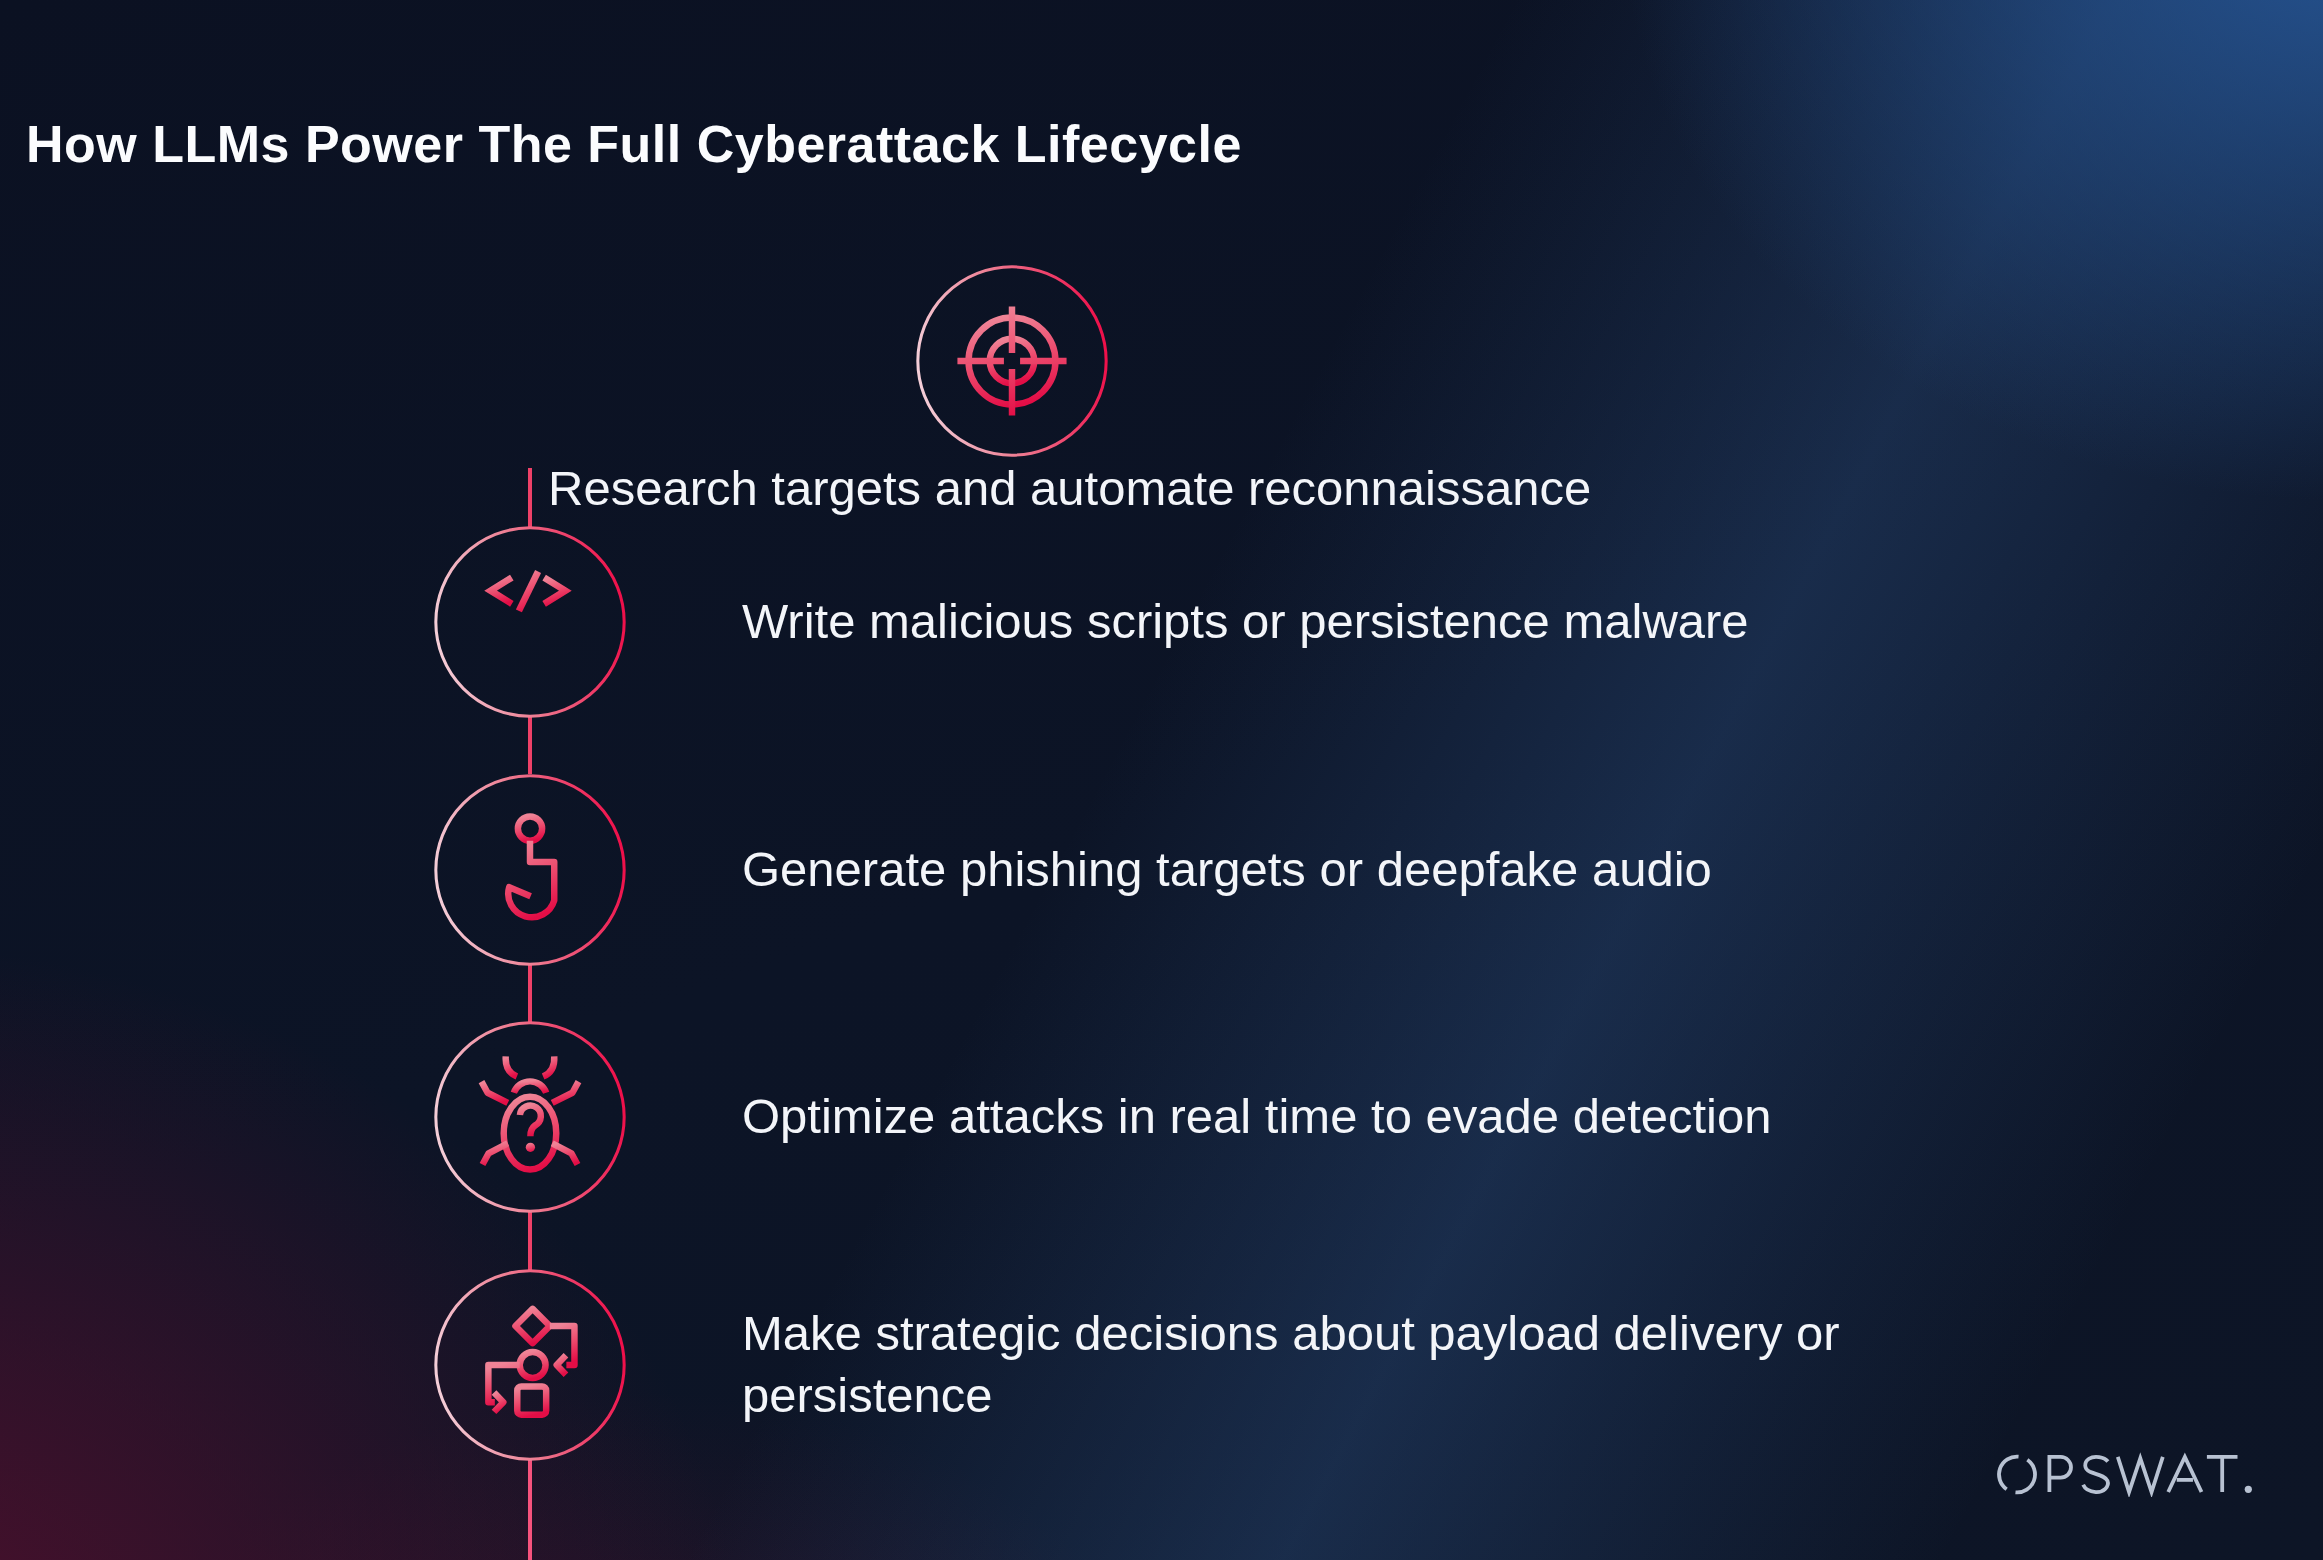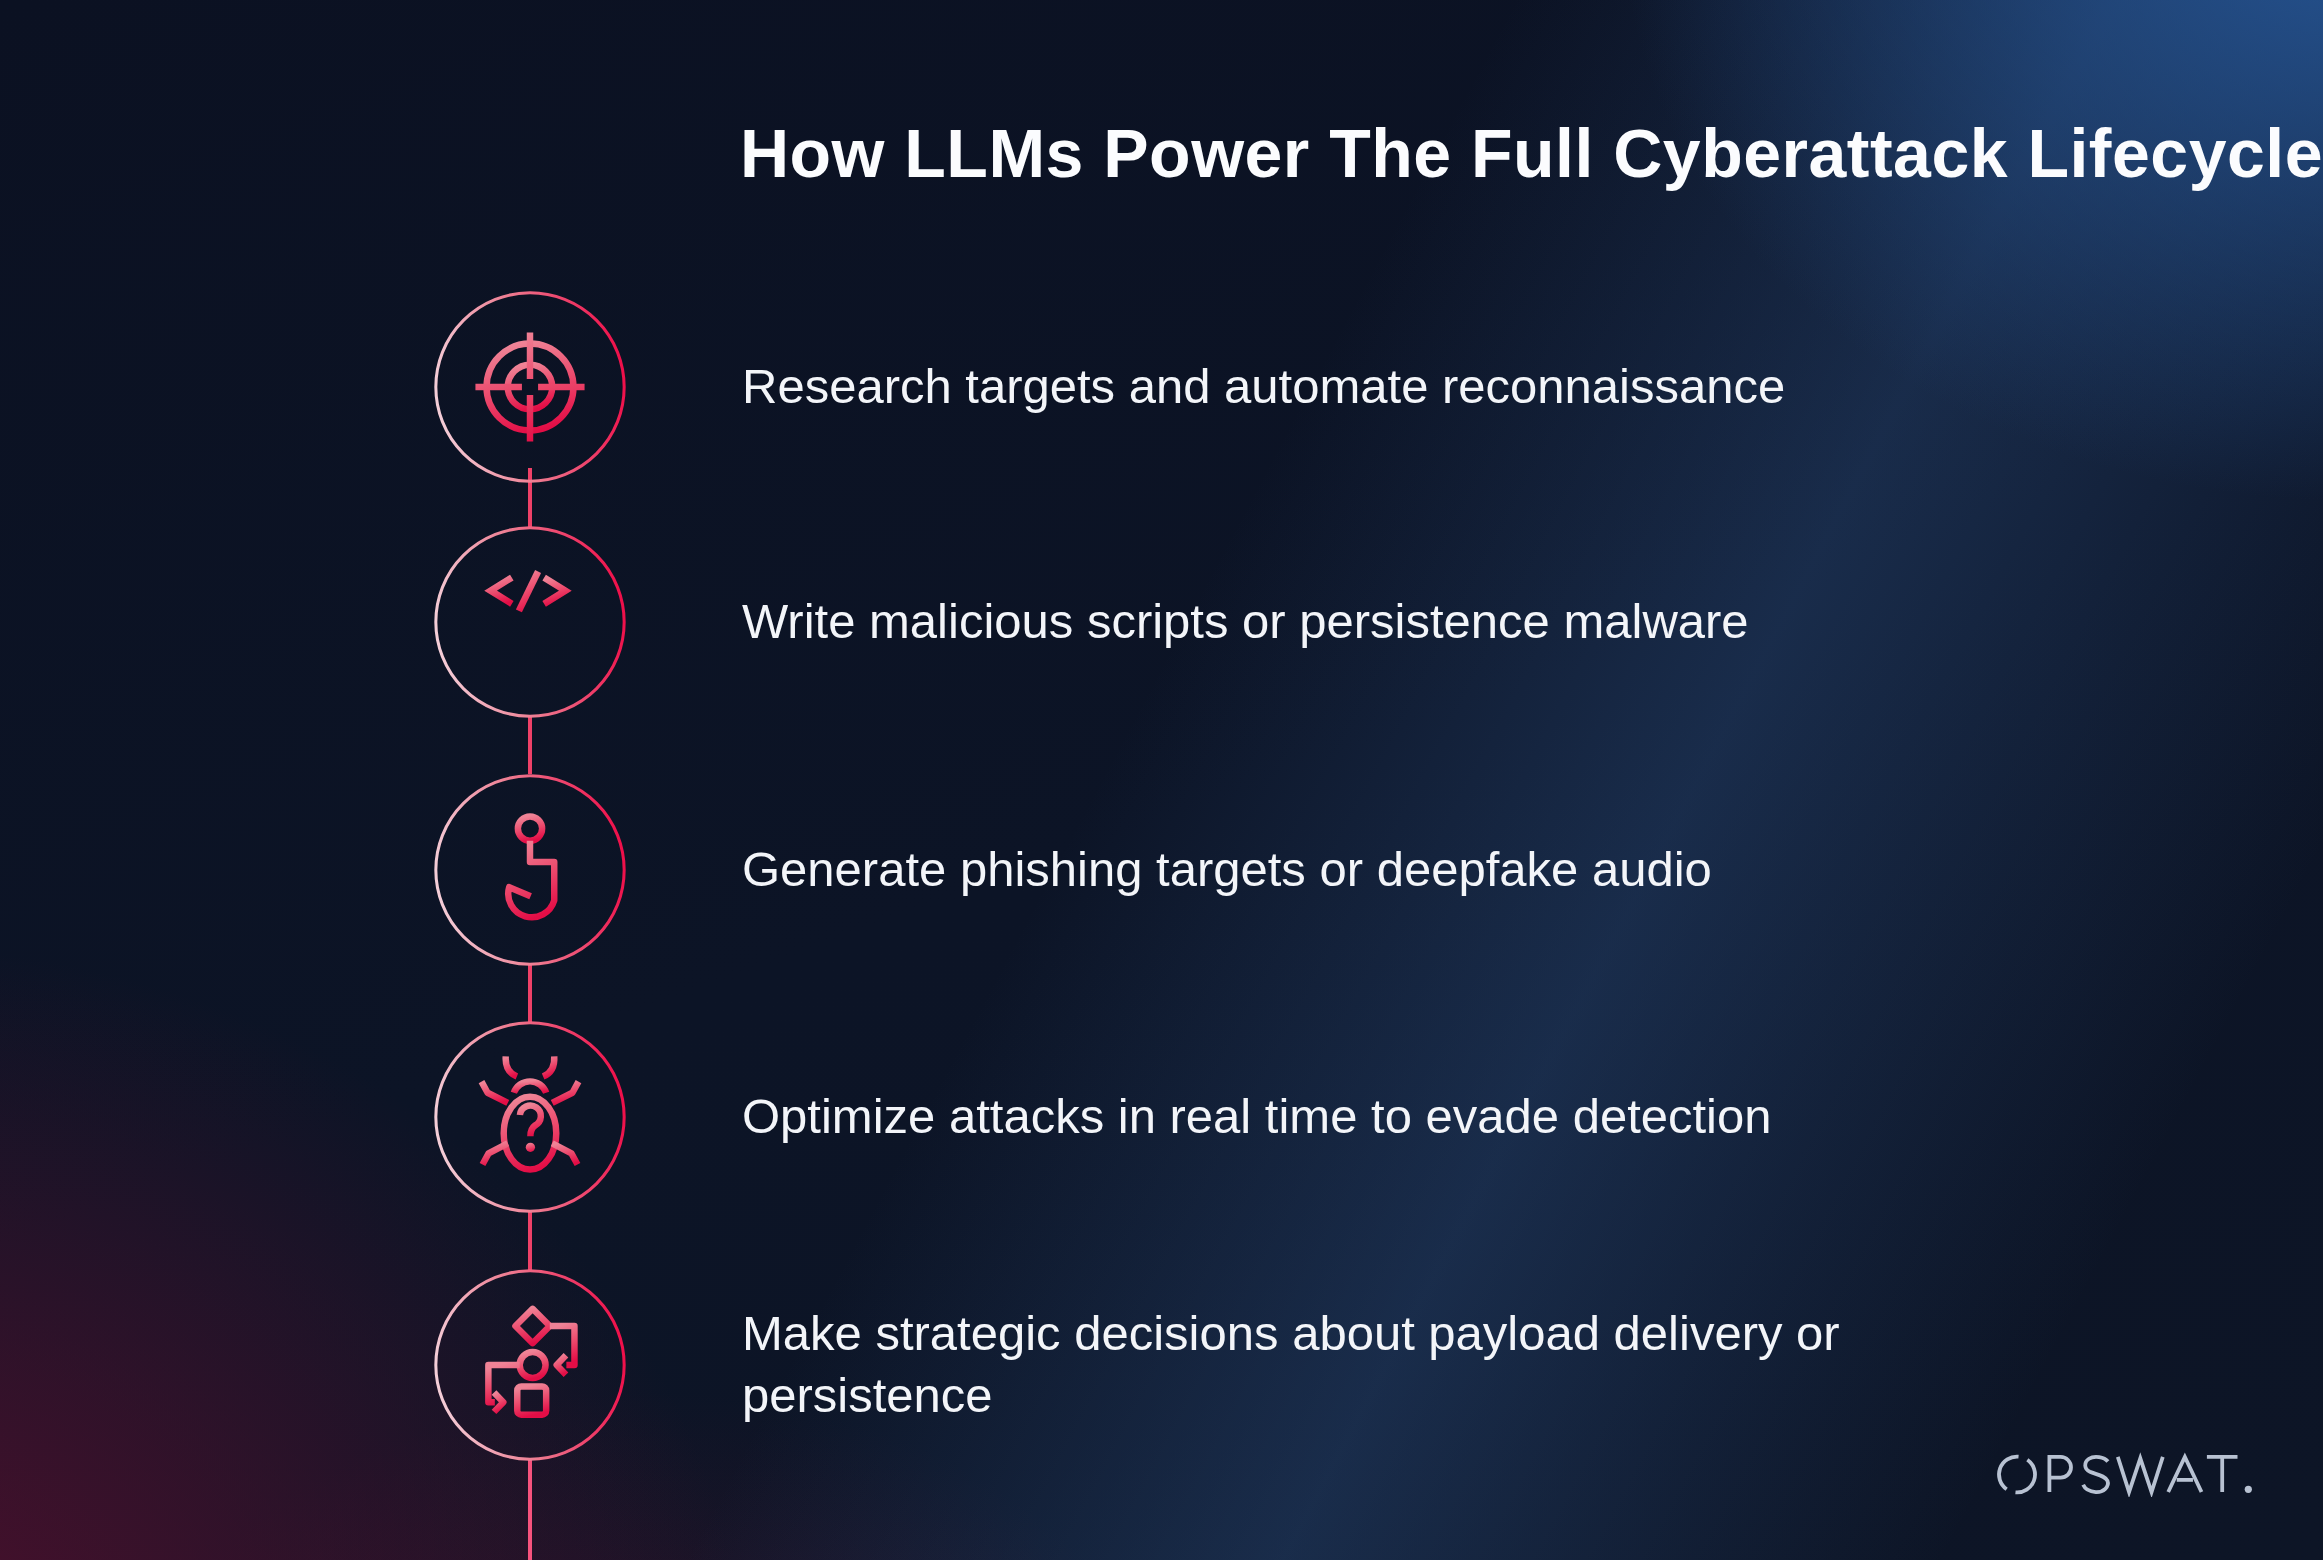--- a/index.html
+++ b/index.html
@@ -12,25 +12,26 @@
     background-image:
       radial-gradient(1131px 905px at 101% -5%, rgba(38,86,150,0.95), rgba(38,86,150,0) 64%),
       linear-gradient(118deg, rgba(15,25,48,0) 48%, rgba(58,106,170,0.28) 67%, rgba(20,45,90,0) 88%),
       radial-gradient(1402px 1176px at -6% 108%, rgba(86,15,45,0.92), rgba(86,15,45,0) 63%),
       radial-gradient(905px 724px at 28% 118%, rgba(88,16,44,0.45), rgba(88,16,44,0) 62%),
       linear-gradient(160deg, #0b1122 0%, #0c1426 52%, #0d1526 100%);
   }
   .title {
     position: absolute;
     top: 114px; left: 0; right: 0;
-    text-align: right;
-    font-size: 68px;
+    text-align: left;
+    font-size: 52px;
     font-weight: 700;
     letter-spacing: 0.5px;
     color: #fbfcfe;
+    padding-left: 26px;
   }
   .step {
     position: absolute;
     left: 433px;
     height: 194px;
     display: flex;
     align-items: center;
   }
   .step svg.badge { width: 194px; height: 194px; flex: 0 0 auto; display: block; }
   .step .label {
@@ -73,21 +74,21 @@
 </svg>
 
 <div class="title">How LLMs Power The Full Cyberattack Lifecycle</div>
 
 <div class="connector" style="top:468px;height:59px;"></div>
 <div class="connector" style="top:716px;height:58px;"></div>
 <div class="connector" style="top:964px;height:58px;"></div>
 <div class="connector" style="top:1212px;height:58px;"></div>
 <div class="connector last" style="top:1460px;height:100px;"></div>
 
-<div class="step" style="top:290px;">
+<div class="step" style="top:264px;flex-direction:column;">
   <svg class="badge" viewBox="0 0 96 96">
     <circle cx="48" cy="48" r="46.6" fill="none" stroke="url(#ringGrad)" stroke-width="1.5"></circle>
     <g fill="none" stroke="url(#icoGrad)" stroke-width="3.2">
       <circle cx="48" cy="48" r="21.5"></circle>
       <circle cx="48" cy="48" r="11"></circle>
       <path d="M48 21 V44 M48 52 V75 M21 48 H44 M52 48 H75"></path>
     </g>
   </svg>
   <div class="label">Research targets and automate reconnaissance</div>
 </div>

